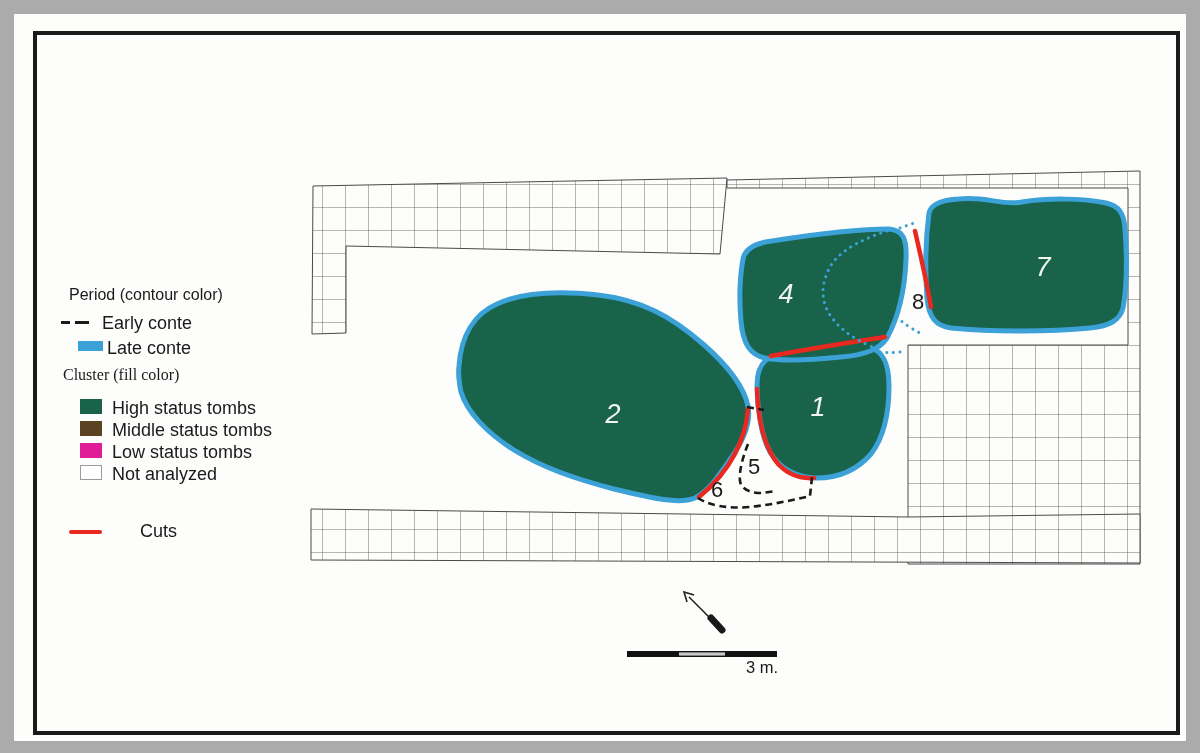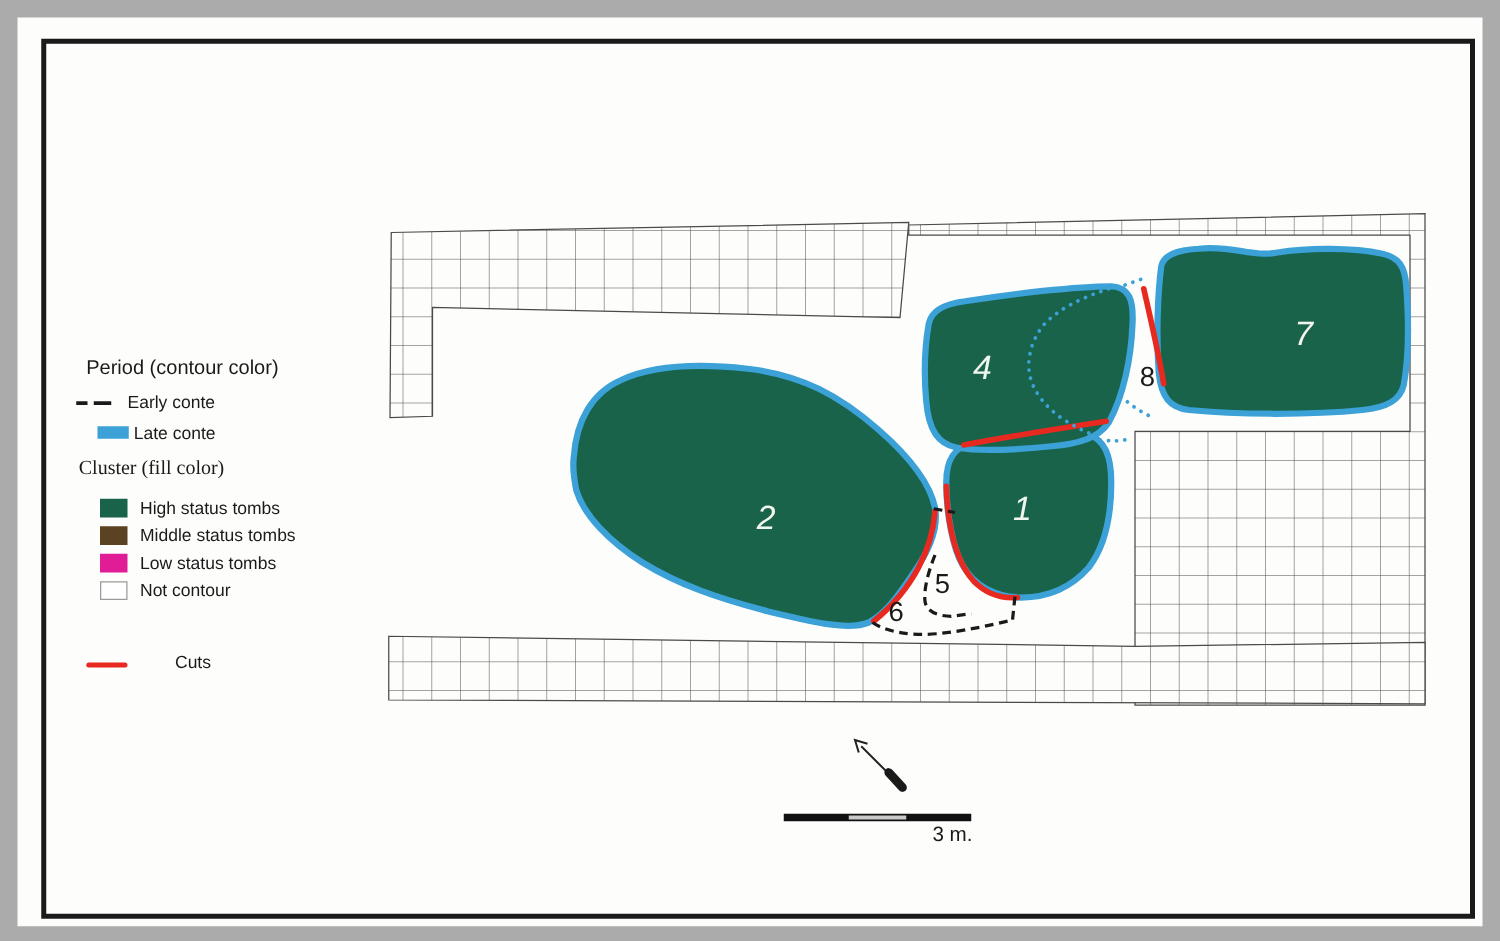--- a/index.html
+++ b/index.html
@@ -19,21 +19,21 @@
     background:transparent;
   }
   .map-svg{position:absolute;left:0;top:0;width:1200px;height:753px;}
 
   
   .legend{position:absolute;left:0;top:0;width:330px;height:753px;}
   .lg-title{position:absolute;left:57px;top:221px;font-size:17.5px;line-height:23px;}
   .lg-heading{position:absolute;font-size:16px;}
   .lg-period{left:69px;top:286px;}
   .lg-cluster{left:63px;top:366px;font-family:Liberation Serif, serif;}
-  .lg-item-label{position:absolute;font-size:14px;}
+  .lg-item-label{position:absolute;font-size:18px;}
   .dash{position:absolute;height:2.6px;background:var(--c-early_conte_black,#1a1a1a);}
   .dash.d1{left:61px;top:321px;width:9px;}
   .dash.d2{left:75px;top:321px;width:14px;}
   .lbl-early{left:102px;top:313px;}
   .sw-late{position:absolute;left:78px;top:341px;width:25px;height:10px;background:var(--c-late_conte_blue,#3ba1d6);}
   .lbl-late{left:107px;top:338px;text-align:right;}
   .sw{position:absolute;left:80px;width:22px;height:15px;box-sizing:border-box;}
   .sw-green{top:399px;background:var(--c-high_status_green,#186349);}
   .sw-brown{top:421px;background:var(--c-middle_status_brown,#5a4223);}
   .sw-magenta{top:443px;background:var(--c-low_status_magenta,#e01d96);}
@@ -146,17 +146,17 @@
   <div class="lg-item-label lbl-late">Late conte</div>
 
   <div class="lg-heading lg-cluster">Cluster (fill color)</div>
   <span class="sw sw-green"></span>
   <div class="lg-item-label lbl-high">High status tombs</div>
   <span class="sw sw-brown"></span>
   <div class="lg-item-label lbl-mid">Middle status tombs</div>
   <span class="sw sw-magenta"></span>
   <div class="lg-item-label lbl-low">Low status tombs</div>
   <span class="sw sw-white"></span>
-  <div class="lg-item-label lbl-na">Not contour</div>
+  <div class="lg-item-label lbl-na">Not analyzed</div>
 
   <span class="cuts-line"></span>
   <div class="lg-item-label lbl-cuts">Cuts</div>
 </div>
 
 </body></html>

